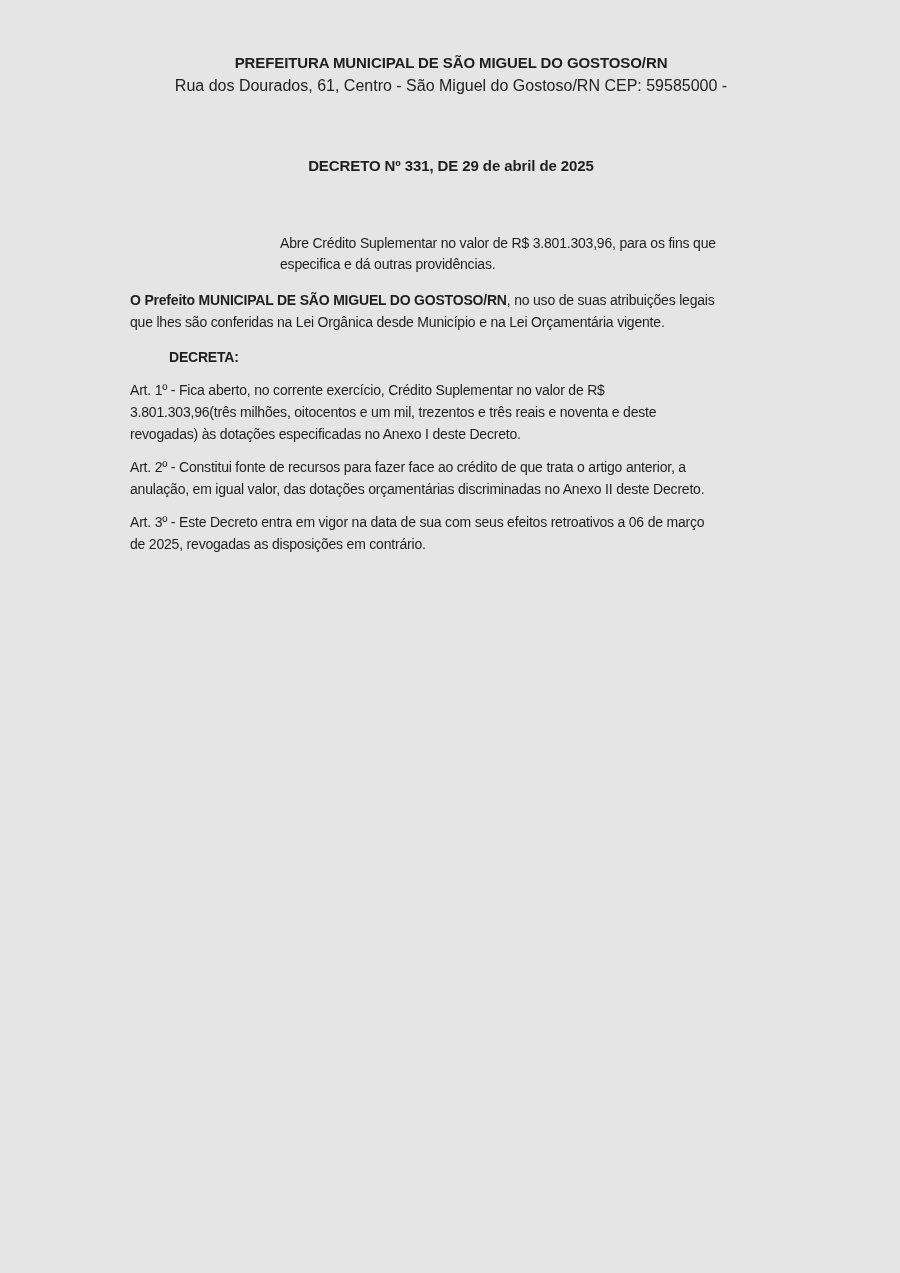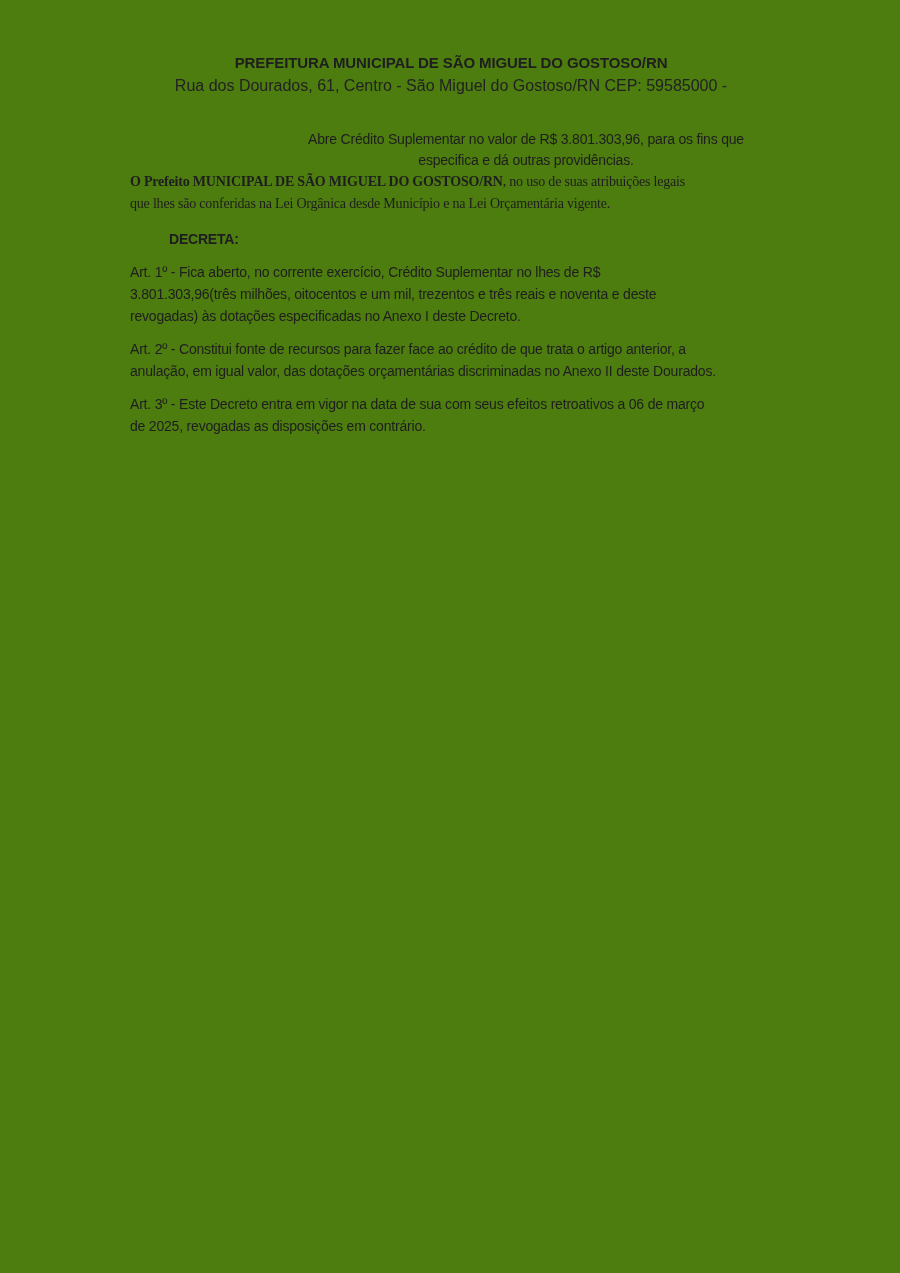--- a/index.html
+++ b/index.html
@@ -4,21 +4,21 @@
 <style>
   html, body {
     margin: 0;
     padding: 0;
     background: #ffffff;
   }
   .page {
     position: relative;
     width: 900px;
     height: 1273px;
-    background: #4d7c0f;
+    background: #e5e5e5;
     color: #1e1e1e;
     font-family: "Liberation Sans", "DejaVu Sans", sans-serif;
     overflow: hidden;
     box-sizing: border-box;
   }
   .content {
     padding: 0 128px 0 130px;
   }
   .doc-header {
     padding-top: 52px;
@@ -49,29 +49,29 @@
   }
   .body-text {
     font-size: 14px;
     letter-spacing: -0.2px;
   }
   .line {
     line-height: 22px;
     white-space: nowrap;
   }
   .summary {
-    margin-top: 36px;
+    margin-top: 57px;
     margin-left: 150px;
-    text-align: center;
+    text-align: left;
   }
   .summary .line {
     line-height: 21px;
   }
   .preamble {
-    font-family: Liberation Serif, serif;
+    margin-top: 14px;
   }
   .bold {
     font-weight: bold;
   }
   .decreta {
     margin-top: 13px;
     font-weight: bold;
     padding-left: 39px;
   }
   .article {
@@ -86,44 +86,45 @@
 <body>
 
 <div class="page">
   <div class="content">
 
     <div class="doc-header">
       <div class="doc-header-title">PREFEITURA MUNICIPAL DE SÃO MIGUEL DO GOSTOSO/RN</div>
       <div class="doc-header-address">Rua dos Dourados, 61, Centro - São Miguel do Gostoso/RN CEP: 59585000 -</div>
     </div>
 
+    <div class="decree-title">DECRETO Nº 331, DE 29 de abril de 2025</div>
 
     <div class="summary body-text">
       <div class="line">Abre Crédito Suplementar no valor de R$ 3.801.303,96, para os fins que</div>
       <div class="line">especifica e dá outras providências.</div>
     </div>
 
     <div class="preamble body-text">
       <div class="line">
         <span class="bold">O Prefeito MUNICIPAL DE SÃO MIGUEL DO GOSTOSO/RN</span><span>, no uso de suas atribuições legais</span>
       </div>
       <div class="line">que lhes são conferidas na Lei Orgânica desde Município e na Lei Orçamentária vigente.</div>
     </div>
 
     <div class="decreta body-text line">DECRETA:</div>
 
     <div class="article body-text">
-      <div class="line">Art. 1º - Fica aberto, no corrente exercício, Crédito Suplementar no lhes de R$</div>
+      <div class="line">Art. 1º - Fica aberto, no corrente exercício, Crédito Suplementar no valor de R$</div>
       <div class="line">3.801.303,96(três milhões, oitocentos e um mil, trezentos e três reais e noventa e deste</div>
       <div class="line">revogadas) às dotações especificadas no Anexo I deste Decreto.</div>
     </div>
 
     <div class="article body-text">
       <div class="line">Art. 2º - Constitui fonte de recursos para fazer face ao crédito de que trata o artigo anterior, a</div>
-      <div class="line">anulação, em igual valor, das dotações orçamentárias discriminadas no Anexo II deste Dourados.</div>
+      <div class="line">anulação, em igual valor, das dotações orçamentárias discriminadas no Anexo II deste Decreto.</div>
     </div>
 
     <div class="article body-text">
       <div class="line">Art. 3º - Este Decreto entra em vigor na data de sua com seus efeitos retroativos a 06 de março</div>
       <div class="line">de 2025, revogadas as disposições em contrário.</div>
     </div>
 
 
   </div>
 </div>

